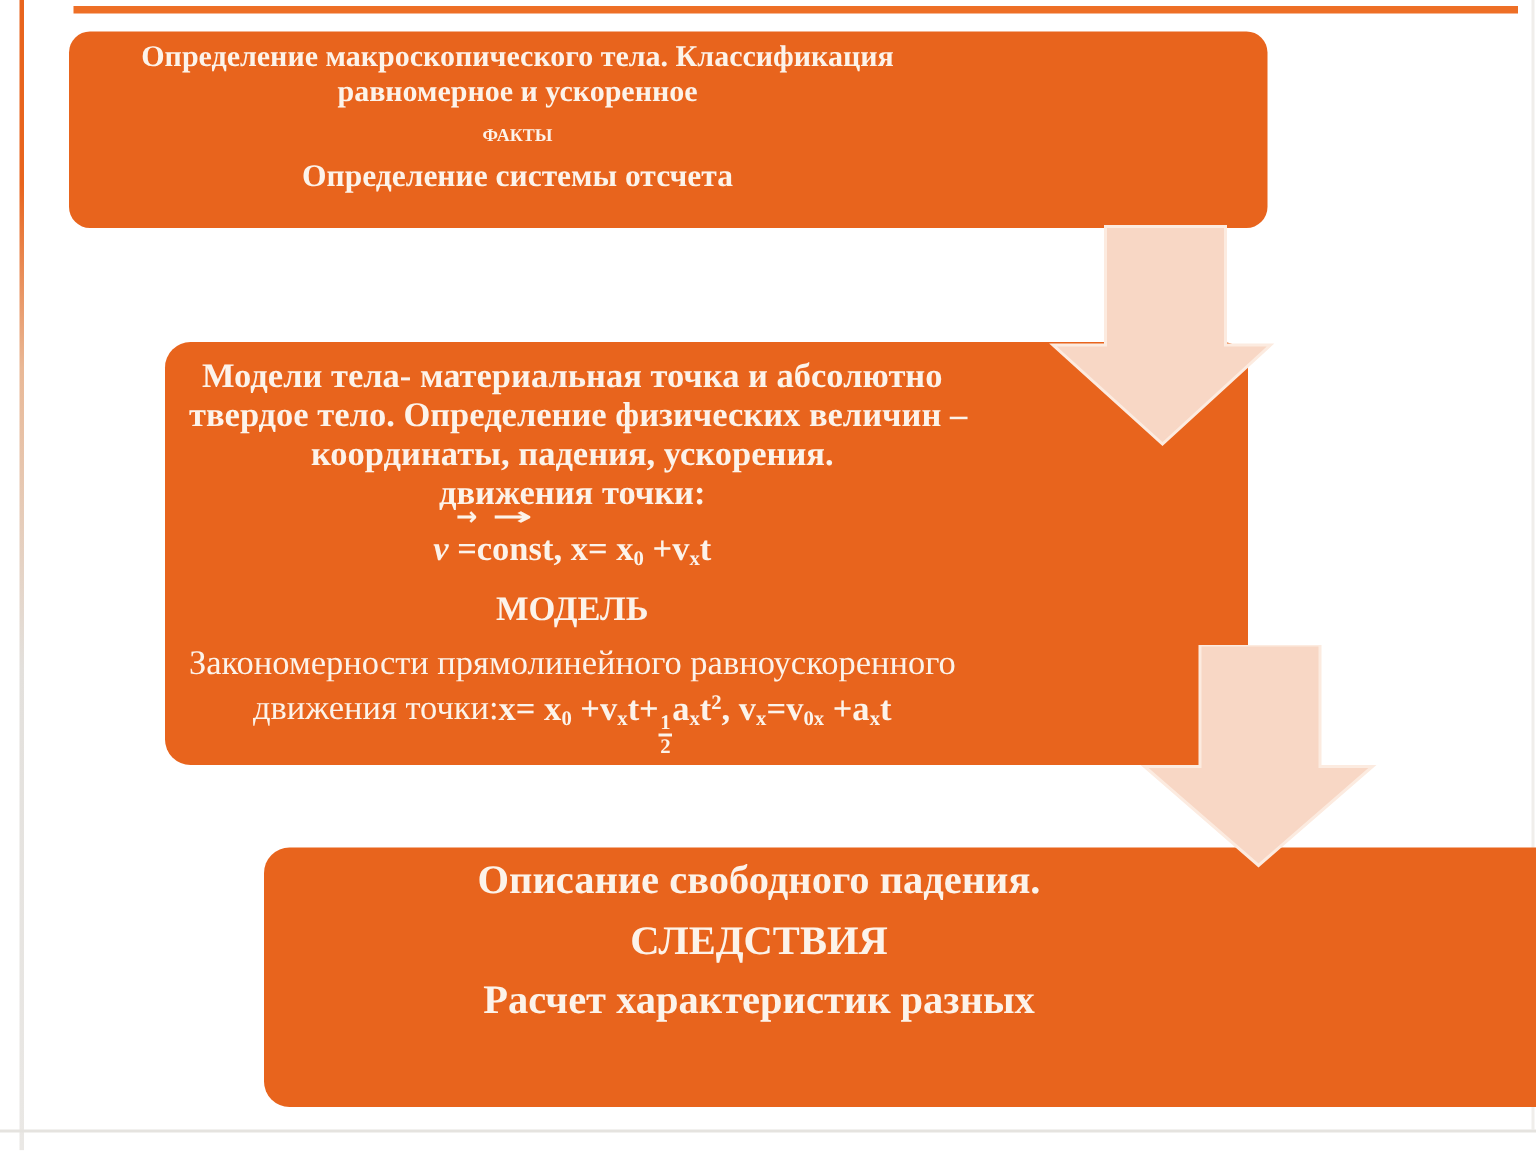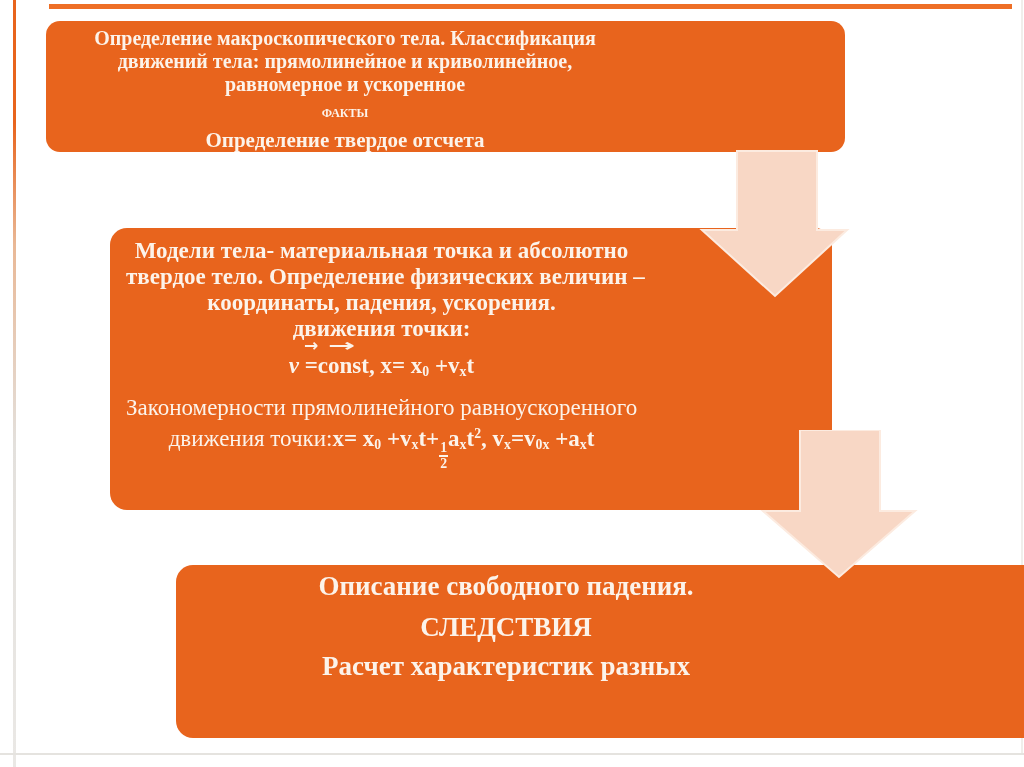--- a/index.html
+++ b/index.html
@@ -71,36 +71,36 @@
 
 <div class="slide">
 
   <div class="strip-top"></div>
   <div class="line-left"></div>
   <div class="line-right"></div>
   <div class="line-bottom"></div>
 
   <div class="box" id="box-facts">
     <div class="pline">Определение  макроскопического тела. Классификация</div>
-    <div class="pline">движений тела: прямолинейное и криволинейное,</div>
     <div class="pline">равномерное и ускоренное</div>
     <div class="heading">ФАКТЫ</div>
-    <div class="subline">Определение твердое отсчета</div>
+    <div class="subline">Определение системы отсчета</div>
   </div>
 
   <div class="box" id="box-model">
     <div class="pline">Модели тела- материальная  точка и абсолютно</div>
     <div class="pline">твердое тело. Определение  физических величин –</div>
     <div class="pline">координаты, падения, ускорения.</div>
     <div class="pline">движения  точки:</div>
     <div class="vector-marks">
       <span>→</span>
       <span class="stretch">→</span>
     </div>
     <div class="formula"><i>v</i><span> =const,  x= x</span><sub>0</sub><span> +v</span><sub>x</sub><span>t</span></div>
+    <div class="heading">МОДЕЛЬ</div>
     <div class="p2">
       <div class="pline">Закономерности прямолинейного  равноускоренного</div>
       <div class="pline">
         <span>движения точки:</span><span class="bold formula"><span>x= x</span><sub>0</sub><span> +v</span><sub>x</sub><span>t+</span><span class="frac">
               <span>1</span>
               <span class="den">2</span>
             </span><span>a</span><sub>x</sub><span>t</span><sup>2</sup><span>, v</span><sub>x</sub><span>=v</span><sub>0x</sub><span> +a</span><sub>x</sub><span>t</span></span>
       </div>
     </div>
   </div>

